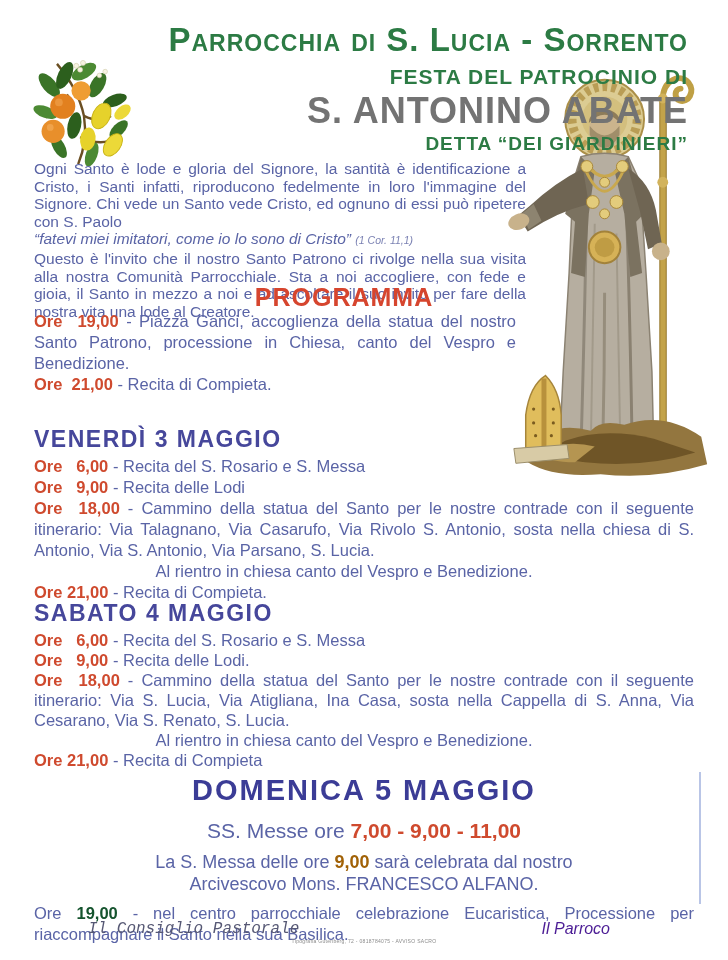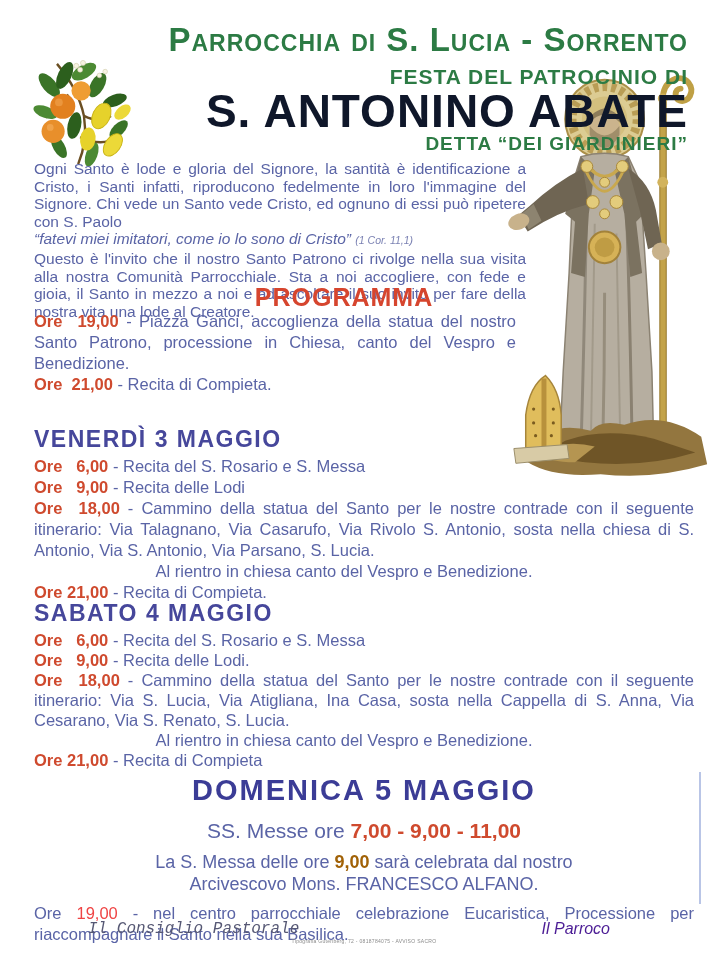--- a/index.html
+++ b/index.html
@@ -4,21 +4,21 @@
 <style>
   html,body{margin:0;padding:0;background:#d9d9d9;}
   .page{
     position:relative;width:728px;height:960px;background:#ffffff;
     font-family:"Liberation Sans",sans-serif;overflow:hidden;margin:0 auto;
   }
   
   .header{position:absolute;top:22px;left:0;width:100%;text-align:right;padding-right:40px;box-sizing:border-box;}
   .parish{font-variant:small-caps;font-weight:bold;font-size:33px;letter-spacing:1px;color:#2c7b44;line-height:36px;}
   .festa{font-weight:bold;font-size:21px;letter-spacing:1px;color:#2c7b44;line-height:26px;margin-top:6px;}
-  .saint{font-weight:bold;font-size:46px;letter-spacing:1px;color:#0f172a;line-height:38px;margin-top:2px;}
+  .saint{font-weight:bold;font-size:36px;letter-spacing:1px;color:#737373;line-height:38px;margin-top:2px;}
   .detta{font-weight:bold;font-size:19px;letter-spacing:1px;color:#2c7b44;line-height:22px;margin-top:3px;}
   
   .citrus-wrap{position:absolute;top:54px;left:30px;width:106px;height:120px;}
   .statue-wrap{position:absolute;top:64px;right:10px;width:212px;height:418px;}
   .edge-artifact{position:absolute;right:27px;top:772px;width:2px;height:132px;background:#b9c5e6;}
   
   .slate{color:#5a64a6;}
   .intro{position:absolute;left:34px;top:160px;width:492px;font-size:15.5px;line-height:17.6px;}
   .intro p{margin:0;text-align:justify;}
   .quote-line{font-style:italic;margin:0;}
@@ -37,21 +37,21 @@
   .rientro{margin:0;font-size:16.5px;line-height:21px;text-align:center;width:620px;}
   .day-sabato .rientro{line-height:20px;}
   
   .domenica{position:absolute;left:34px;top:762px;width:660px;text-align:center;}
   .domenica-h{font-size:29px;font-weight:bold;color:#3b3c96;letter-spacing:2px;line-height:32px;margin:12px;}
   .messe{font-size:21px;line-height:25px;margin:2px 0 0 0;}
   .messe .red{color:#cf4a2e;font-weight:bold;}
   .celebra{font-size:18px;line-height:22px;margin:8px 0 0 0;}
   .celebra .red{color:#a16207;font-weight:bold;}
   .final-line{font-size:16.5px;line-height:21px;text-align:justify;margin:8px 0 0 0;}
-  .final-line .red{color:#ef4444;font-weight:normal;}
+  .final-line .red{color:#14532d;font-weight:bold;}
   
   .footer-left{position:absolute;left:88px;top:920px;font-size:16px;font-style:italic;color:#565874;font-family:Liberation Mono, monospace;}
   .footer-right{position:absolute;right:118px;top:920px;font-size:16px;font-style:italic;color:#4c1d95;}
   .print-line{position:absolute;left:0;top:938px;width:100%;text-align:center;font-size:5px;color:#8a8a8a;letter-spacing:.3px;}
 </style>
 </head>
 <body>
 
 <div class="page">
 

